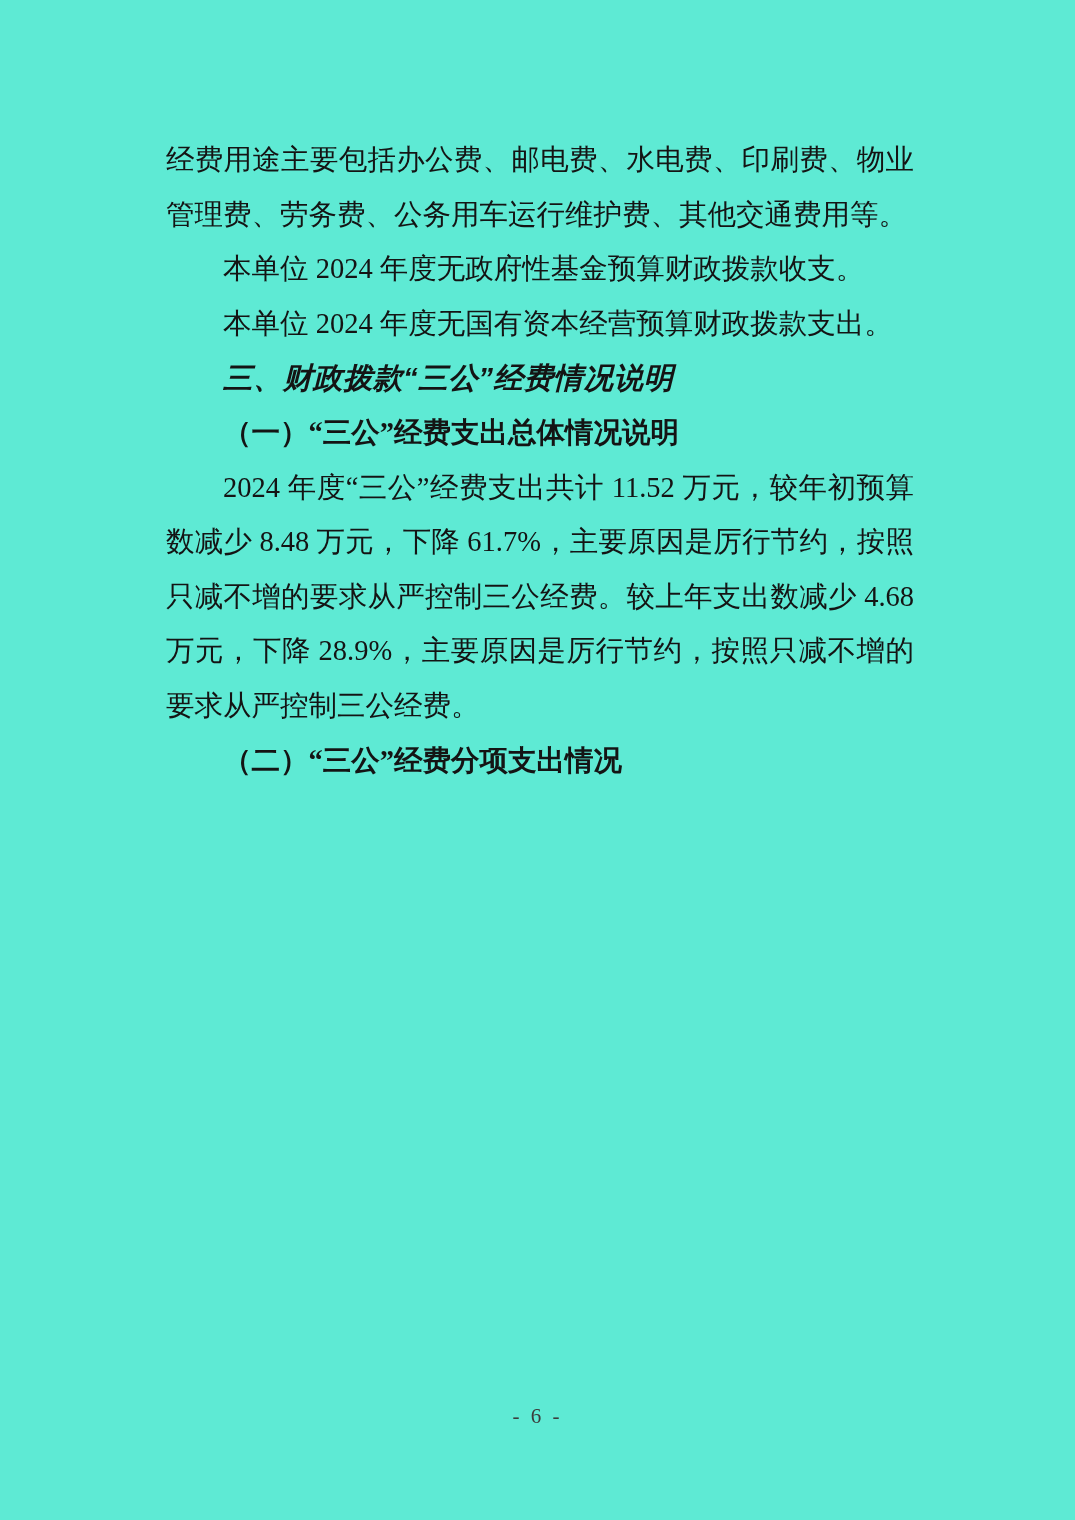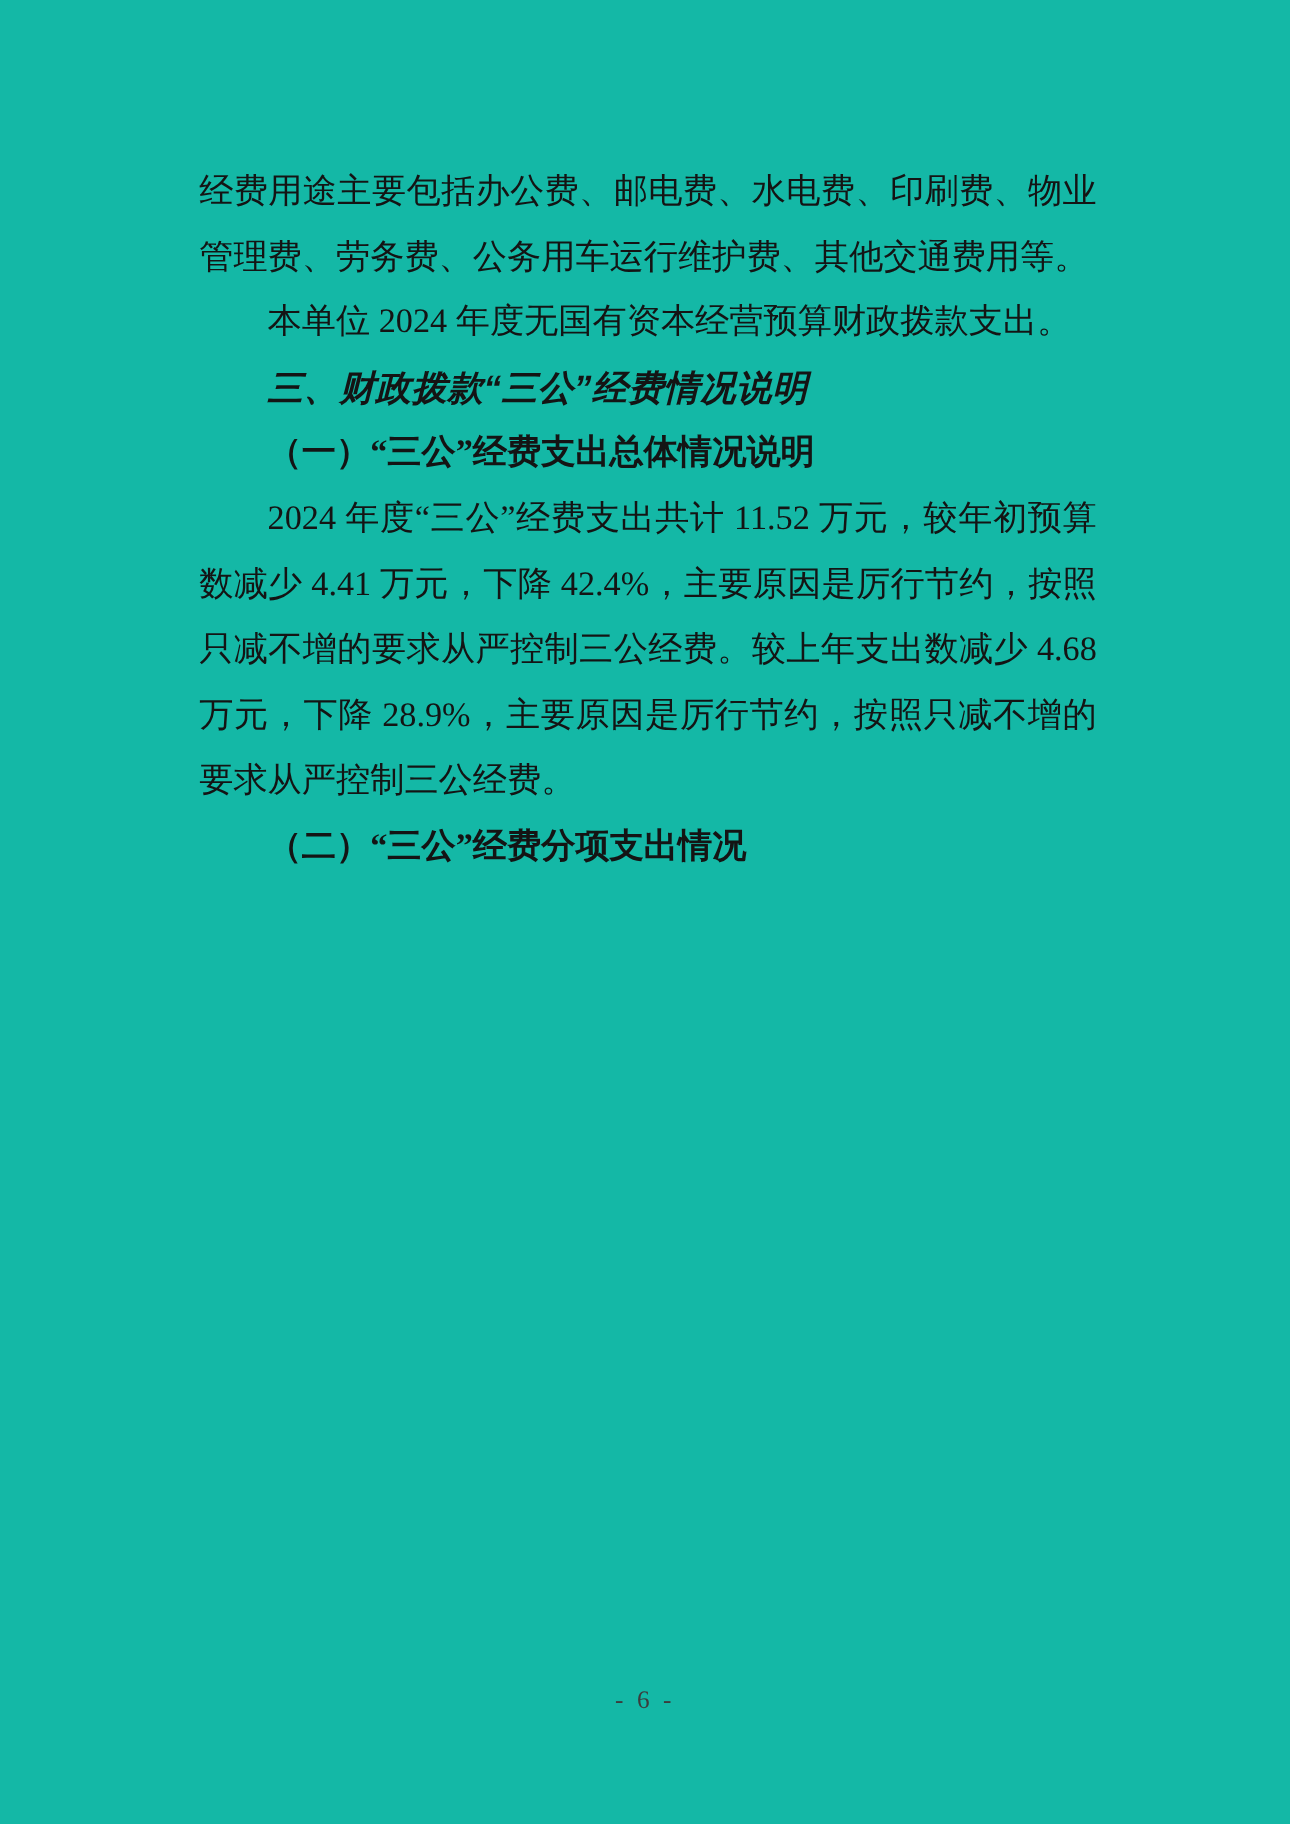--- a/index.html
+++ b/index.html
@@ -4,21 +4,21 @@
 <style>
   html, body {
     margin: 0;
     padding: 0;
     background: #ffffff;
   }
   .page {
     position: relative;
     width: 1075px;
     height: 1520px;
-    background: #14b8a6;
+    background: #5eead4;
     color: #141414;
     overflow: hidden;
   }
   .content {
     position: absolute;
     left: 166px;
     top: 133px;
     width: 748px;
   }
   .blk {
@@ -65,29 +65,30 @@
   }
 </style>
 </head>
 <body>
 
 <div class="page">
   <main class="content">
     <p class="blk para">经费用途主要包括办公费、邮电费、水电费、印刷费、物业管理费、劳务费、公务用车运行维护费、其他交通费用等。</p>
 
 
+    <p class="blk para ind">本单位 2024 年度无政府性基金预算财政拨款收支。</p>
 
 
     <p class="blk para ind">本单位 2024 年度无国有资本经营预算财政拨款支出。</p>
 
     <h3 class="blk head-hei">三、财政拨款“三公”经费情况说明</h3>
 
     <h4 class="blk head-kai">（一）“三公”经费支出总体情况说明</h4>
 
-    <p class="blk para ind">2024 年度“三公”经费支出共计 11.52 万元，较年初预算数减少 4.41 万元，下降 42.4%，主要原因是厉行节约，按照只减不增的要求从严控制三公经费。较上年支出数减少 4.68 万元，下降 28.9%，主要原因是厉行节约，按照只减不增的要求从严控制三公经费。</p>
+    <p class="blk para ind">2024 年度“三公”经费支出共计 11.52 万元，较年初预算数减少 8.48 万元，下降 61.7%，主要原因是厉行节约，按照只减不增的要求从严控制三公经费。较上年支出数减少 4.68 万元，下降 28.9%，主要原因是厉行节约，按照只减不增的要求从严控制三公经费。</p>
 
     <h4 class="blk head-kai">（二）“三公”经费分项支出情况</h4>
 
 
   </main>
 
   <footer class="pagenum">- 6 -</footer>
 </div>
 
 </body></html>

